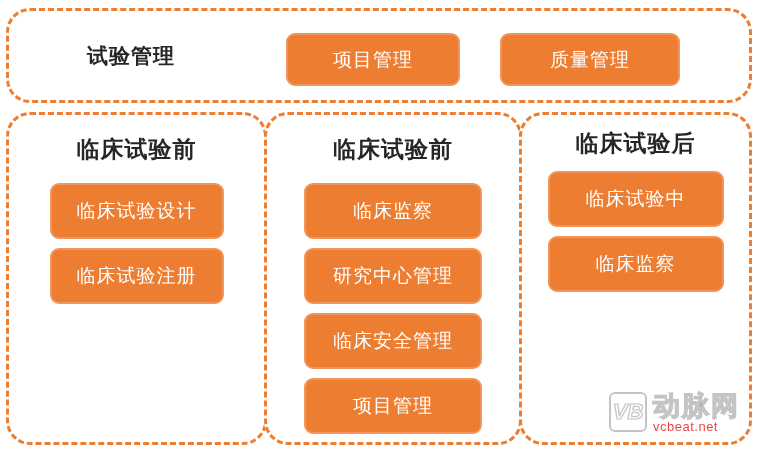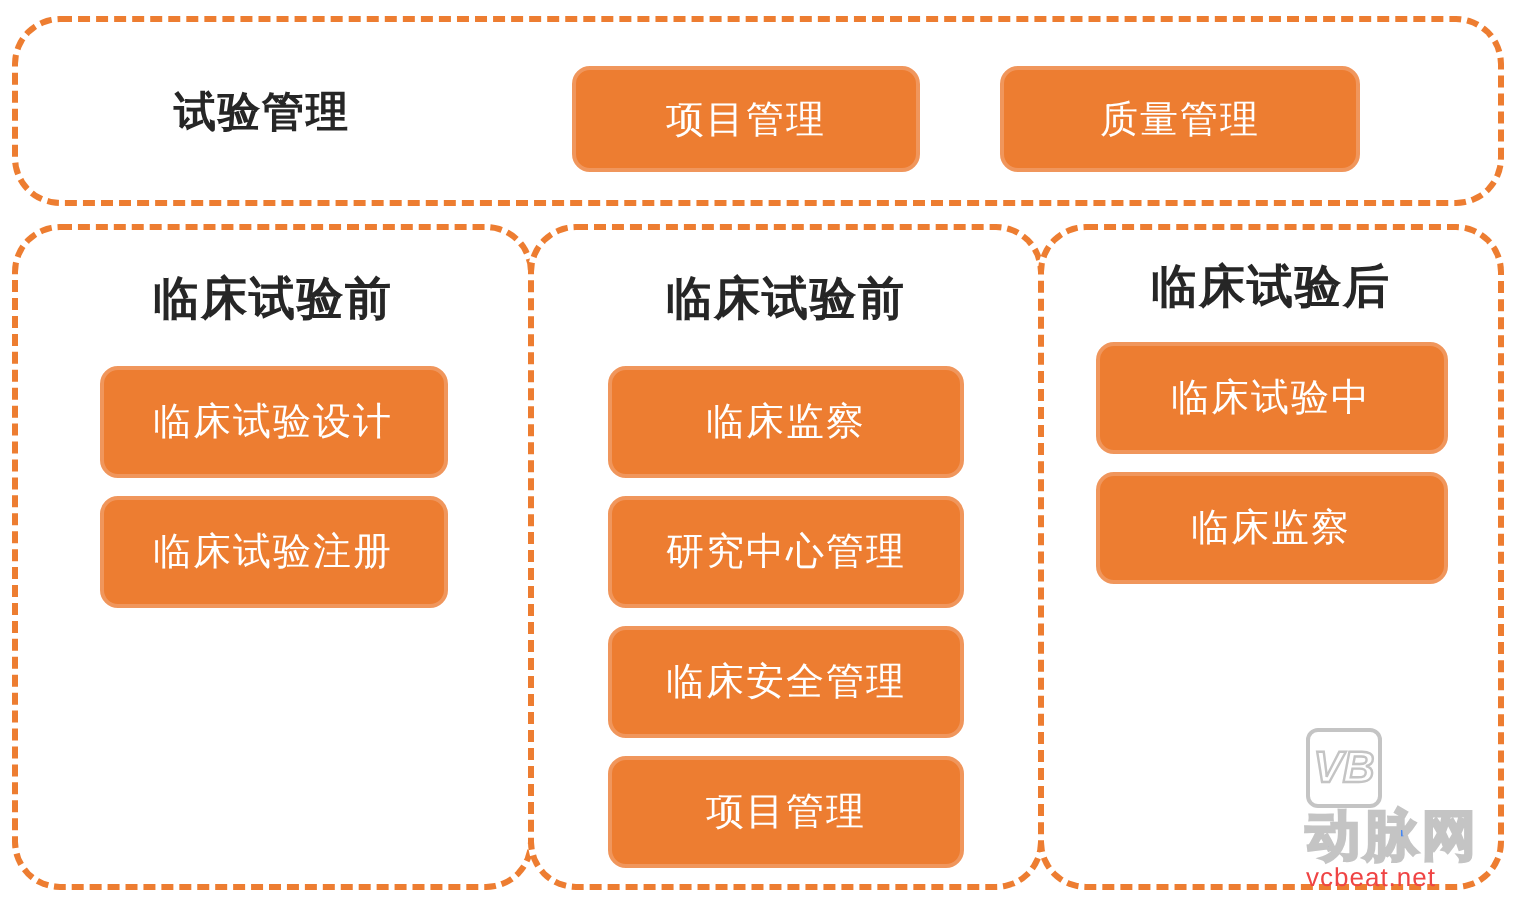--- a/index.html
+++ b/index.html
@@ -68,24 +68,23 @@
     gap: 9px;
   }
   .col-right .btn-stack { margin-top: 14px; }
 
   .col-left  .node-btn { width: 174px; height: 56px; }
   .col-mid   .node-btn { width: 178px; height: 56px; font-family: Liberation Mono, monospace; }
   .col-right .node-btn { width: 176px; height: 56px; }
 
   .watermark {
     position: absolute;
-    right: 19px; bottom: 4px;
+    right: 19px; bottom: 16px;
     display: flex; align-items: flex-start;
     z-index: 5;
-    flex-direction: column;
   }
   .wm-logo {
     width: 38px; height: 40px;
     border: 2px solid #c4c4c4;
     border-radius: 6px;
     display: flex; align-items: center; justify-content: center;
     font-size: 22px; font-weight: bold; font-style: italic;
     color: #ffffff;
     -webkit-text-stroke: 1.2px #c4c4c4;
     margin-right: 6px;

